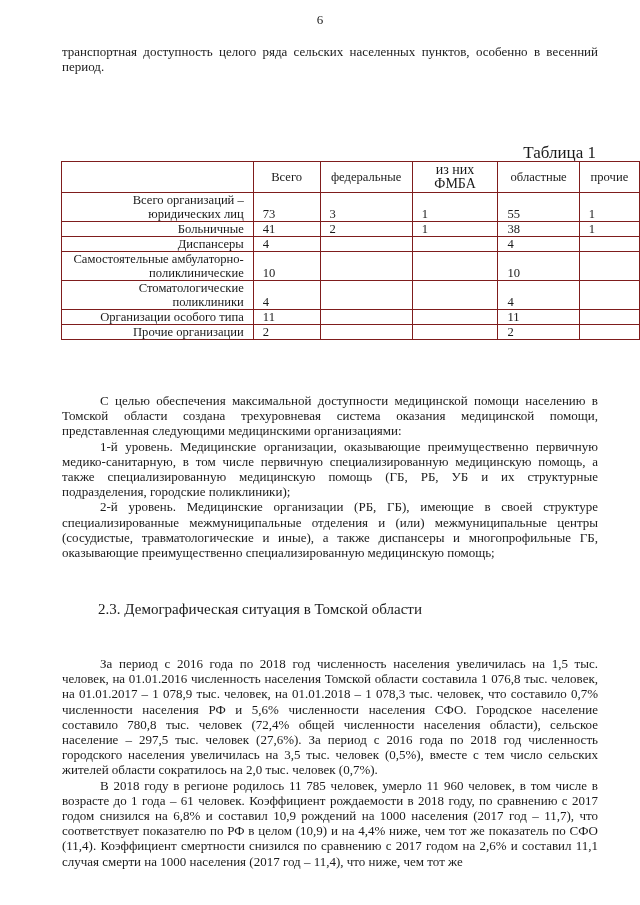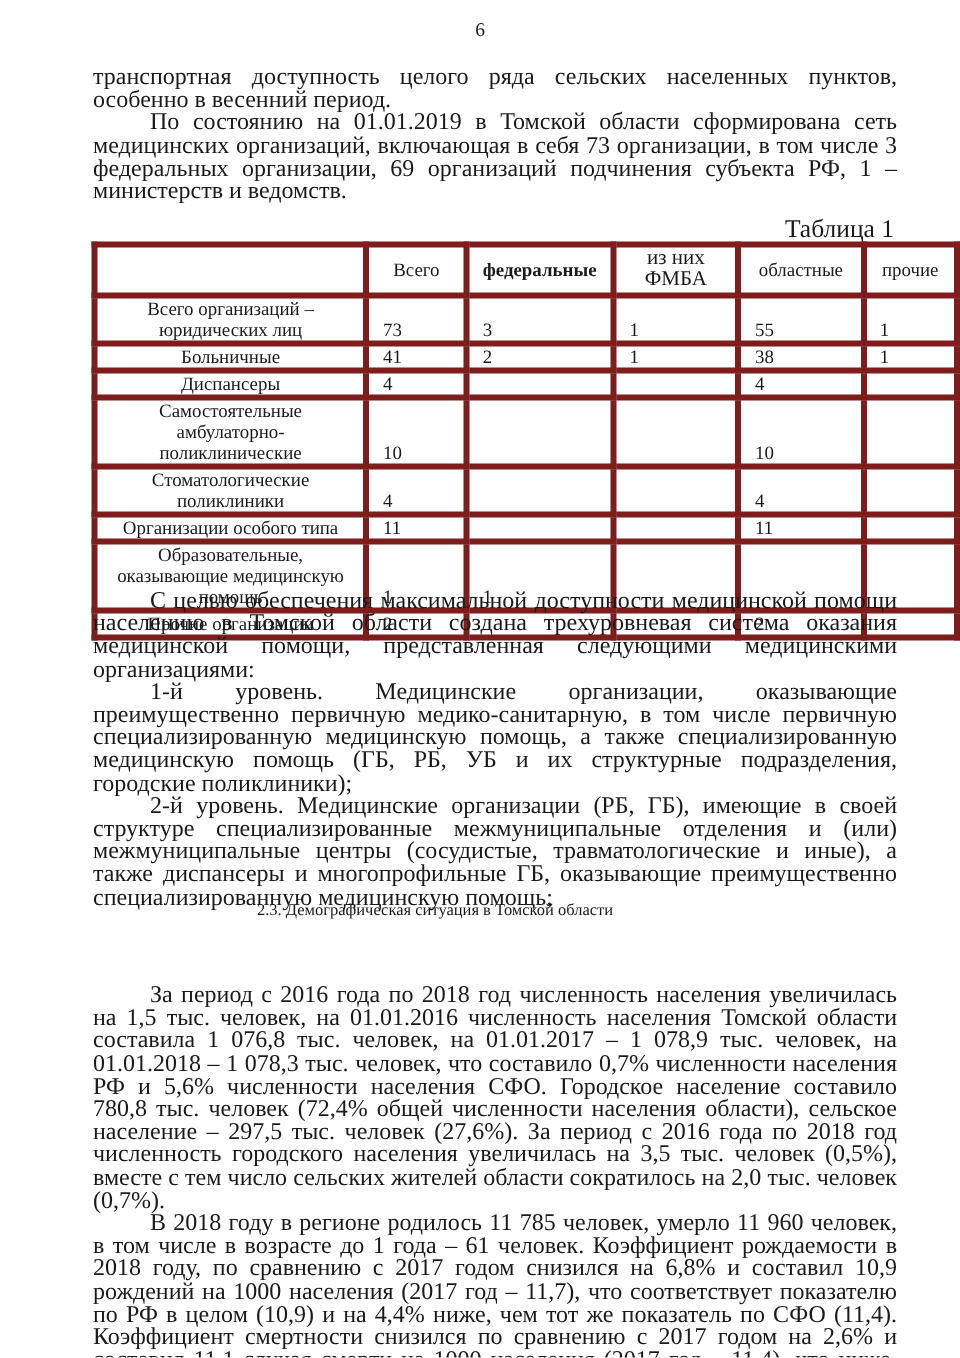--- a/index.html
+++ b/index.html
@@ -1,39 +1,38 @@
 <!DOCTYPE html>
 <html><head>
 <meta charset="utf-8">
 <style>
   html, body { margin: 0; padding: 0; background: #ffffff; }
   body { width: 640px; height: 905px; position: relative; overflow: hidden;
          font-family: "Liberation Serif", "DejaVu Serif", serif; color: #1a1a1a; font-size: 13px; }
   .page-num { position: absolute; top: 12px; left: 0; width: 640px; text-align: center; font-size: 13px; }
-  .text { position: absolute; left: 62px; width: 536px; font-size: 16px; line-height: 15.2px; text-align: justify; }
+  .text { position: absolute; left: 62px; width: 536px; font-size: 13px; line-height: 15.2px; text-align: justify; }
   .p { margin: 0; }
   .ind { text-indent: 38px; }
   .table-caption { position: absolute; top: 143px; right: 44px; font-size: 17px; }
   table.t1 { position: absolute; top: 161px; left: 61px; border-collapse: collapse; font-size: 12.6px; }
-  table.t1 td { border: 4px solid #7f1d1d; padding: 0 9px; vertical-align: bottom; line-height: 14px; }
+  table.t1 td { border: 1px solid #7f1d1d; padding: 0 9px; vertical-align: bottom; line-height: 14px; }
   table.t1 td.num { text-align: left; }
   table.t1 tr.head td { vertical-align: middle; text-align: center; height: 30px; }
-  table.t1 td.lbl { text-align: center; }
-  .c0 { width: 190px; } .c1 { width: 52px; } .c2 { width: 74px; font-weight: bold; } .c3 { width: 73px; } .c4 { width: 64px; } .c5 { width: 42px; }
-  .heading { position: absolute; top: 601px; left: 0; width: 520px; text-align: center; font-size: 11px; padding-left: 30px; }
+  table.t1 td.lbl { text-align: right; }
+  .c0 { width: 190px; } .c1 { width: 52px; } .c2 { width: 74px; } .c3 { width: 73px; } .c4 { width: 64px; } .c5 { width: 42px; }
+  .heading { position: absolute; top: 601px; left: 0; width: 520px; text-align: center; font-size: 15px; }
   .hl { line-height: 11px; font-size: 14px; }
 </style>
 </head>
 <body>
 
 <div class="page-num">6</div>
 
 <div class="text" style="top:44px;">
   <p class="p">транспортная доступность целого ряда сельских населенных пунктов, особенно в весенний период.</p>
-  <p class="p ind">По состоянию на 01.01.2019 в Томской области сформирована сеть медицинских организаций, включающая в себя 73 организации, в том числе 3 федеральных организации, 69 организаций  подчинения субъекта РФ, 1 – министерств и ведомств.</p>
 </div>
 
 <div class="table-caption">Таблица 1</div>
 
 <table class="t1">
   <tbody>
       <tr class="head">
     <td class="c0"></td>
     <td class="c1">Всего</td>
     <td class="c2">федеральные</td>
@@ -83,28 +82,20 @@
   </tr>
   <tr>
     <td class="lbl">Организации особого типа</td>
     <td class="num">11</td>
     <td class="num"></td>
     <td class="num"></td>
     <td class="num">11</td>
     <td class="num"></td>
   </tr>
   <tr>
-    <td class="lbl">Образовательные, оказывающие медицинскую помощь</td>
-    <td class="num">1</td>
-    <td class="num">1</td>
-    <td class="num"></td>
-    <td class="num"></td>
-    <td class="num"></td>
-  </tr>
-  <tr>
     <td class="lbl">Прочие организации</td>
     <td class="num">2</td>
     <td class="num"></td>
     <td class="num"></td>
     <td class="num">2</td>
     <td class="num"></td>
   </tr>
 </tbody>
   </table>
 

